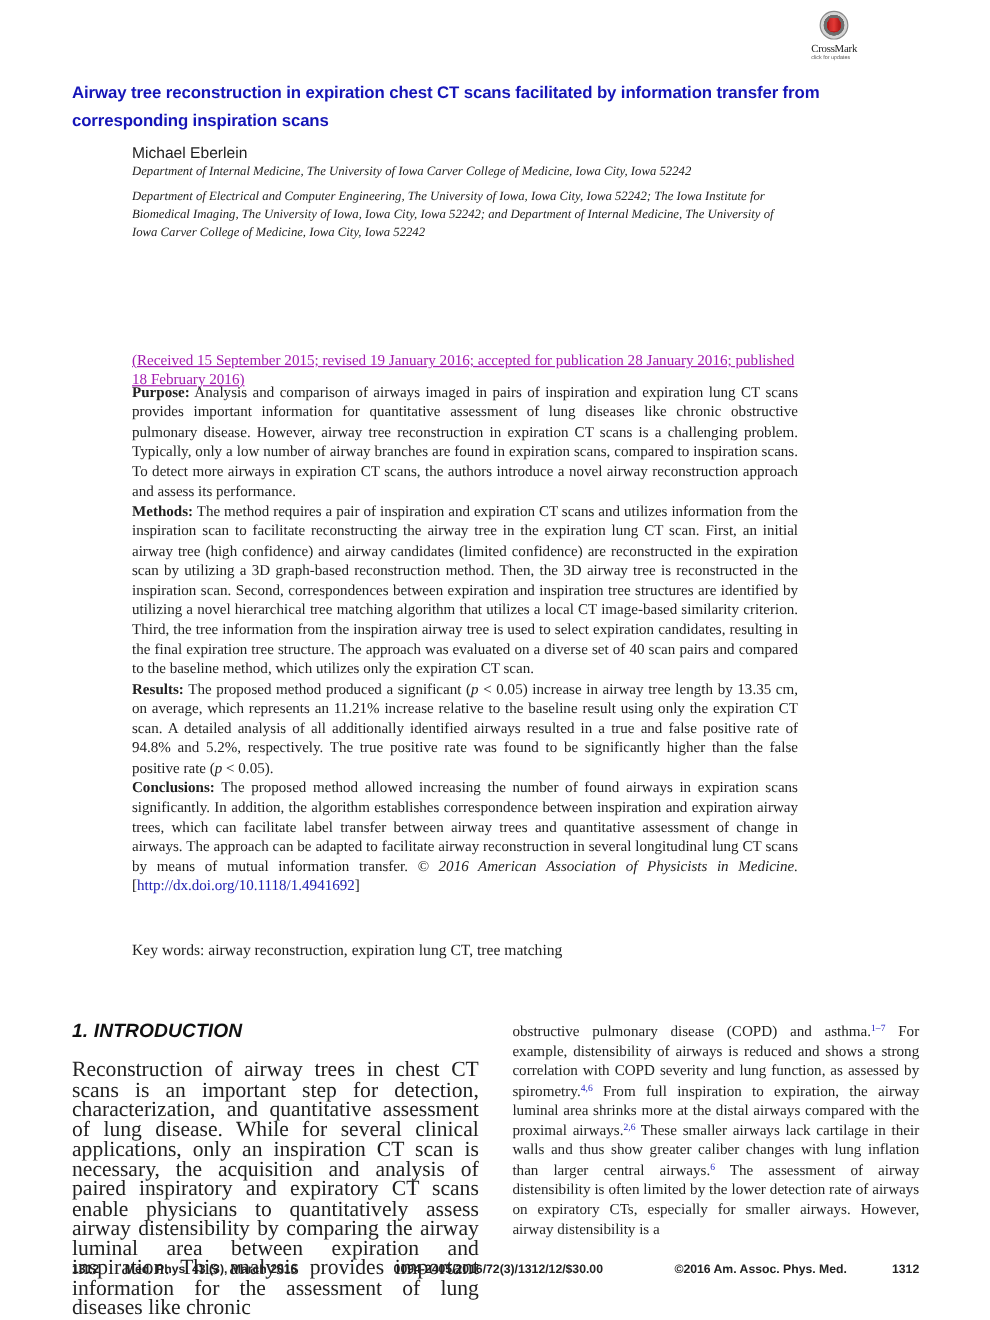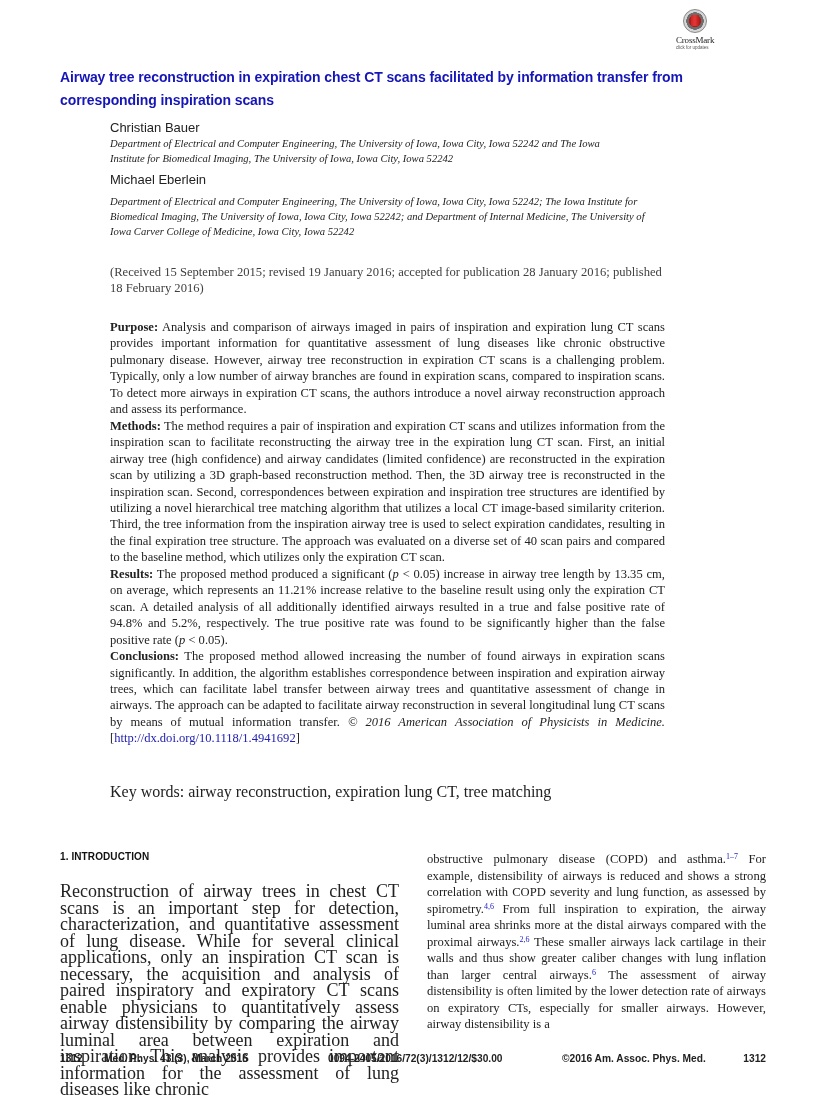--- a/index.html
+++ b/index.html
@@ -12,31 +12,31 @@
   .cm-sub { font-family:"Liberation Sans", sans-serif; font-size:4.5px; color:#555; margin-top:1px; }
 
   .title { position:absolute; left:60px; top:66px; width:640px; font-family:"Liberation Sans", sans-serif; font-weight:bold; font-size:14px; line-height:23px; color:#1515b8; letter-spacing:-0.1px; }
 
   .authors { position:absolute; left:110px; top:120px; width:580px; }
   .author-name { font-family:"Liberation Sans", sans-serif; font-size:13px; color:#222; line-height:16px; }
   .author-name sup { font-size:8px; color:#2a2ad0; vertical-align:top; position:relative; top:-2px; }
   .affil { font-family:"Liberation Serif", serif; font-style:italic; font-size:10.6px; line-height:15px; color:#222; }
   .author-block { margin-bottom:6px; }
 
-  .received { position:absolute; left:110px; top:264px; width:560px; font-size:12.6px; line-height:16px; color:#404040; }
+  .received { position:absolute; left:110px; top:292px; width:560px; font-size:12.6px; line-height:16px; color:#a21caf;text-decoration:underline; }
 
   .abstract { position:absolute; left:110px; top:319px; width:555px; font-size:12.55px; line-height:16.45px; text-align:justify; color:#222; }
   .abstract p { margin:0; }
   .abstract b { font-weight:bold; }
   .abstract a { color:#2020b0; text-decoration:none; }
   .abstract i { font-style:italic; }
 
-  .keywords { position:absolute; left:110px; top:784px; width:560px; font-size:16px; line-height:16px; color:#222; }
+  .keywords { position:absolute; left:110px; top:784px; width:560px; font-size:13px; line-height:16px; color:#222; }
 
-  .section-heading { position:absolute; left:60px; top:851px; font-family:"Liberation Sans", sans-serif; font-weight:bold; font-size:10px; letter-spacing:0.1px; color:#111; }
+  .section-heading { position:absolute; left:60px; top:851px; font-family:"Liberation Sans", sans-serif; font-weight:bold; font-size:16px; letter-spacing:0.1px; color:#111;font-style:italic; }
 
   .col-left { position:absolute; left:60px; top:883px; width:339px; font-size:18px; line-height:16.5px; text-align:justify; color:#222; }
   .col-right { position:absolute; left:427px; top:851px; width:339px; font-size:12.6px; line-height:16.5px; text-align:justify; color:#222; }
   .col-left p, .col-right p { margin:0; }
   .ref { font-size:8px; color:#2020c0; vertical-align:top; position:relative; top:-2px; }
 
   .footer { position:absolute; left:60px; top:1053px; width:706px; height:14px; font-family:"Liberation Sans", sans-serif; font-weight:bold; font-size:10.2px; color:#222; }
   .footer span { position:absolute; top:0; white-space:nowrap; }
 </style>
 </head>
@@ -47,25 +47,22 @@
   <div class="cm-text">
     <span class="cm-title">CrossMark</span>
     <span class="cm-sub">click for updates</span>
   </div>
 </div>
 
 <h1 class="title" style="margin:0;">Airway tree reconstruction in expiration chest CT scans facilitated by information transfer from corresponding inspiration scans</h1>
 
 <div class="authors">
   <div class="author-block">
-    <div class="author-name">Christian Bauer</div>
-    <div class="affil" style="width:520px;">Department of Electrical and Computer Engineering, The University of Iowa, Iowa City, Iowa 52242 and The Iowa Institute for Biomedical Imaging, The University of Iowa, Iowa City, Iowa 52242</div>
-  </div>
-  <div class="author-block">
     <div class="author-name">Michael Eberlein</div>
+    <div class="affil">Department of Internal Medicine, The University of Iowa Carver College of Medicine, Iowa City, Iowa 52242</div>
   </div>
   <div class="author-block">
     <div class="affil" style="width:540px;">Department of Electrical and Computer Engineering, The University of Iowa, Iowa City, Iowa 52242; The Iowa Institute for Biomedical Imaging, The University of Iowa, Iowa City, Iowa 52242; and Department of Internal Medicine, The University of Iowa Carver College of Medicine, Iowa City, Iowa 52242</div>
   </div>
 </div>
 
 <div class="received">(Received 15 September 2015; revised 19 January 2016; accepted for publication 28 January 2016; published 18 February 2016)</div>
 
 <div class="abstract">
   <p><b>Purpose:</b> <span>Analysis and comparison of airways imaged in pairs of inspiration and expiration lung CT scans provides important information for quantitative assessment of lung diseases like chronic obstructive pulmonary disease. However, airway tree reconstruction in expiration CT scans is a challenging problem. Typically, only a low number of airway branches are found in expiration scans, compared to inspiration scans. To detect more airways in expiration CT scans, the authors introduce a novel airway reconstruction approach and assess its performance.</span></p>

